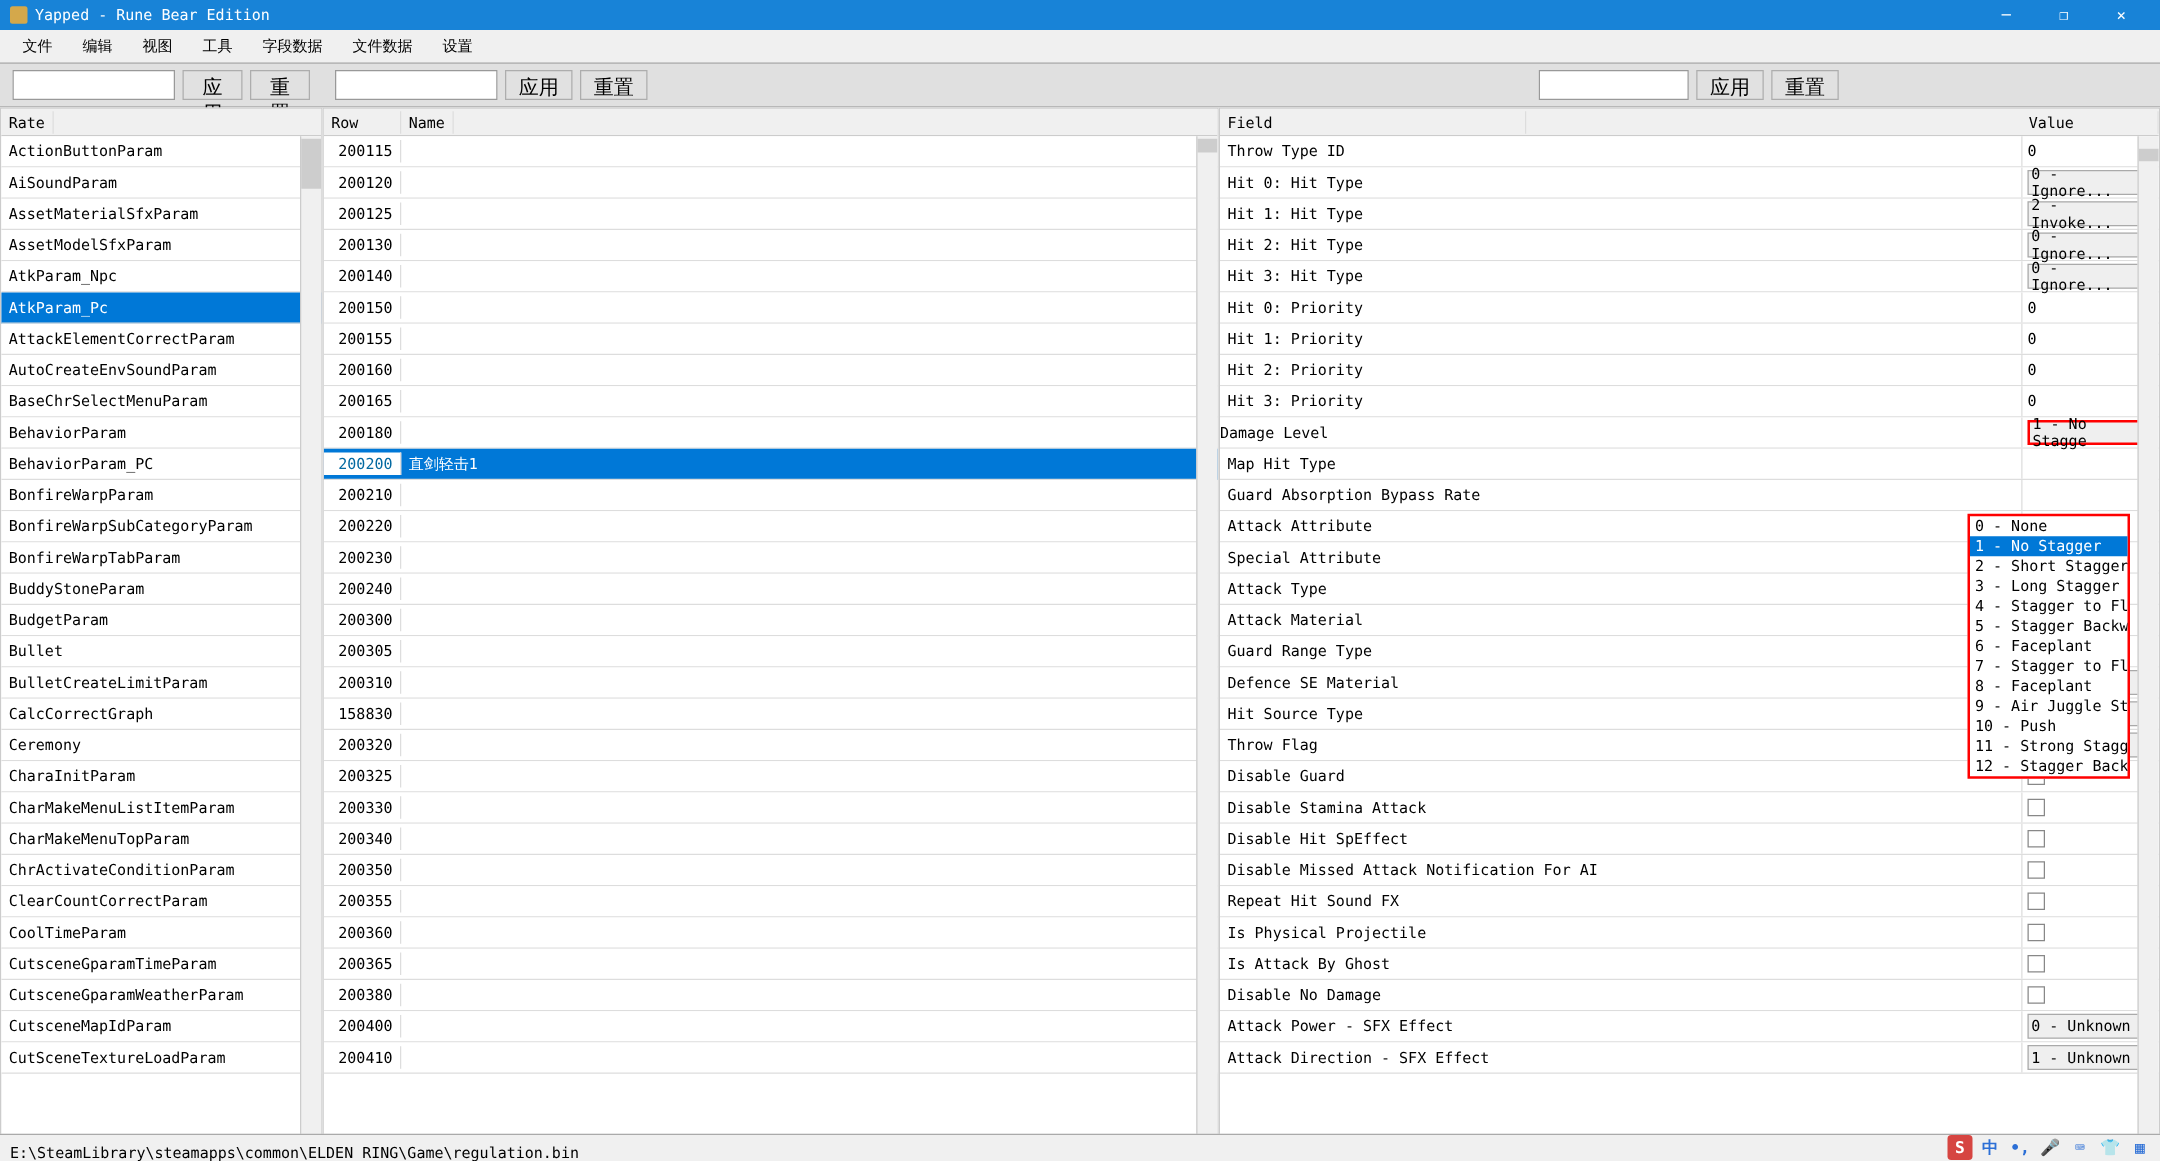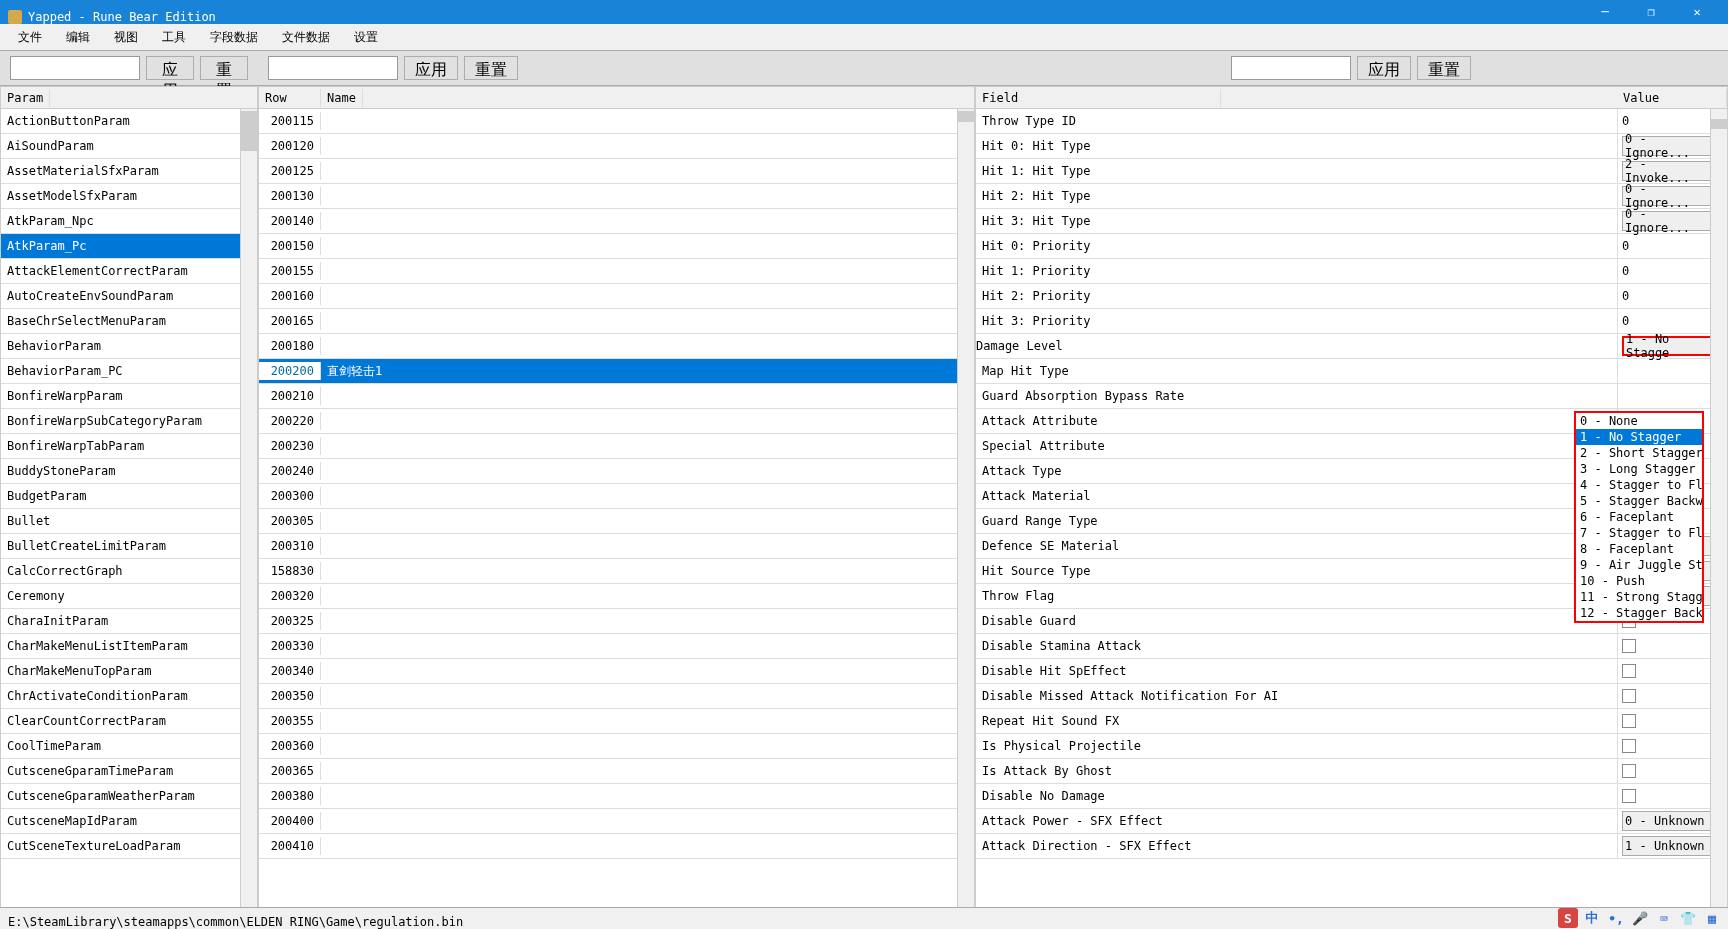--- a/index.html
+++ b/index.html
@@ -1,17 +1,17 @@
 <!DOCTYPE html>
 <html><head>
 <meta charset="utf-8">
 <style>
 *{box-sizing:border-box;margin:0;padding:0}
 body{font-family:"SimSun","NSimSun",monospace;font-size:12px;background:#f0f0f0;overflow:hidden;width:1728px;height:929px;position:relative}
-.titlebar{background:#1883d7;color:#fff;height:24px;display:flex;align-items:flex-end;padding:0 8px;justify-content:space-between}
+.titlebar{background:#1883d7;color:#fff;height:24px;display:flex;align-items:center;padding:0 8px;justify-content:space-between}
 .titlebar .title{display:flex;align-items:center;gap:6px}
 .titlebar .icon{width:14px;height:14px;background:#d4a84b;border-radius:2px}
 .titlebar .winbtns{display:flex;gap:0}
 .titlebar .winbtn{width:46px;height:24px;display:flex;align-items:center;justify-content:center;color:#fff}
 .menubar{background:#f0f0f0;height:26px;display:flex;align-items:center;padding:0 6px;gap:0}
 .menubar .mitem{padding:4px 12px}
 .toolbar-row{height:36px;display:flex;border-top:1px solid #aaa;border-bottom:1px solid #aaa;background:#e0e0e0;position:relative}
 .tool-group{display:flex;align-items:center;gap:6px;padding:0 10px}
 .tool-group.left{width:258px}
 .tool-group.mid{width:615px}
@@ -99,21 +99,21 @@
     <input type="text" style="">
     <button class="tbtn">应用</button>
     <button class="tbtn">重置</button>
   </div>
 </div>
 
 <div class="main">
   <div class="col col1">
     <div class="grid">
       <div class="ghead">
-          <div class="gh">Param</div>
+          <div class="gh">Rate</div>
         </div>
       <div id="param-rows">
           <div class="grow">
             <div class="gc">ActionButtonParam</div>
           </div>
           <div class="grow">
             <div class="gc">AiSoundParam</div>
           </div>
           <div class="grow">
             <div class="gc">AssetMaterialSfxParam</div>

